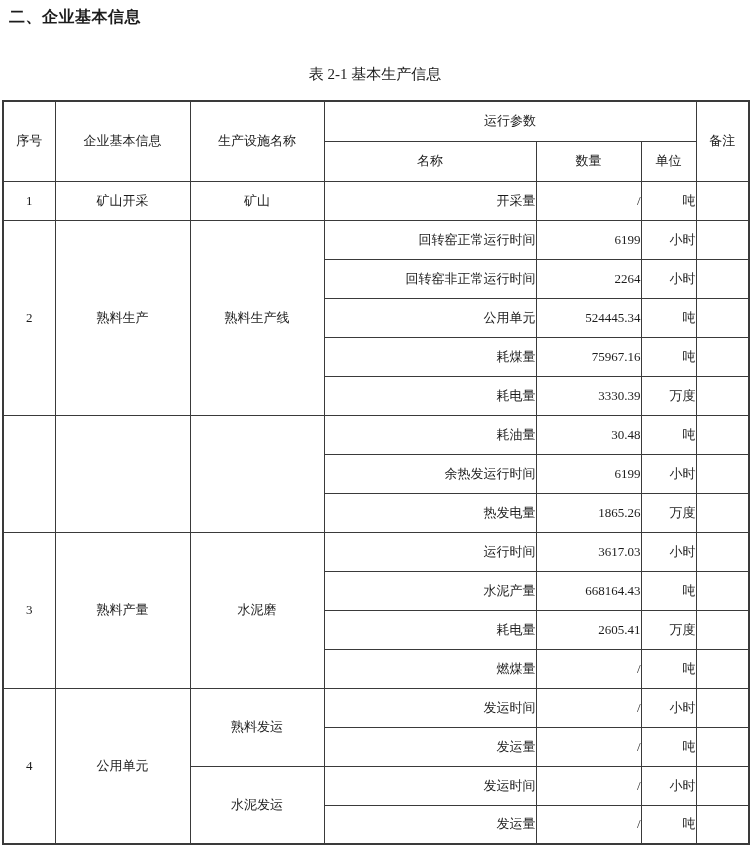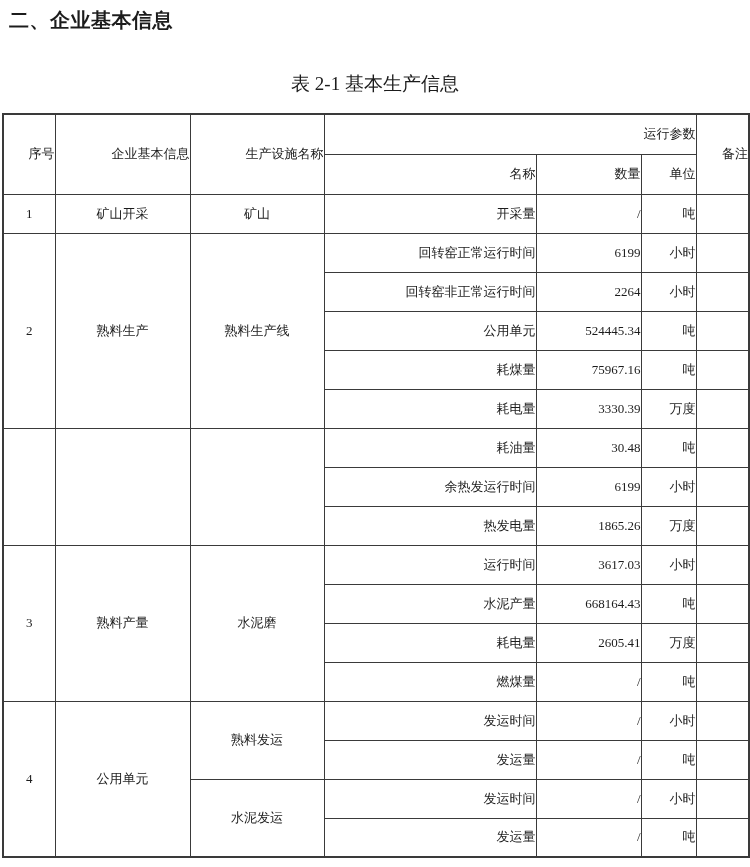--- a/index.html
+++ b/index.html
@@ -6,48 +6,48 @@
   body {
     width:750px; height:867px;
     background:#ffffff;
     color:#1c1c1c;
     font-family:"Liberation Serif","DejaVu Serif",serif;
     overflow:hidden;
   }
   .heading {
     font-family:Liberation Serif, serif;
     font-weight:bold;
-    font-size:20px;
+    font-size:16px;
     padding:7px 0 0 9px;
     letter-spacing:0.5px;
   }
   .caption {
     text-align:center;
-    font-size:19px;
+    font-size:15px;
     margin-top:37px;
   }
   table.prod {
     border-collapse:collapse;
     table-layout:fixed;
     width:746px;
     margin:16px 0 0 2px;
     border:2px solid #3a3a3a;
   }
   table.prod th, table.prod td {
     border:1px solid #3a3a3a;
     font-size:13px;
     font-weight:normal;
     padding:0;
     vertical-align:middle;
     overflow:hidden;
     white-space:nowrap;
   }
   thead tr { height:40px; }
   tbody tr { height:39px; }
-  th { text-align:right; }
+  th { text-align:center; }
   td.c-seq { text-align:center; }
   td.c-unit, td.c-fac { text-align:center; padding-left:8px; }
   td.c-param, td.c-qty, td.c-um { text-align:right; padding-left:9px; }
   td.c-rem { }
 </style>
 </head>
 <body>
 
 <div class="heading">二、企业基本信息</div>
 

